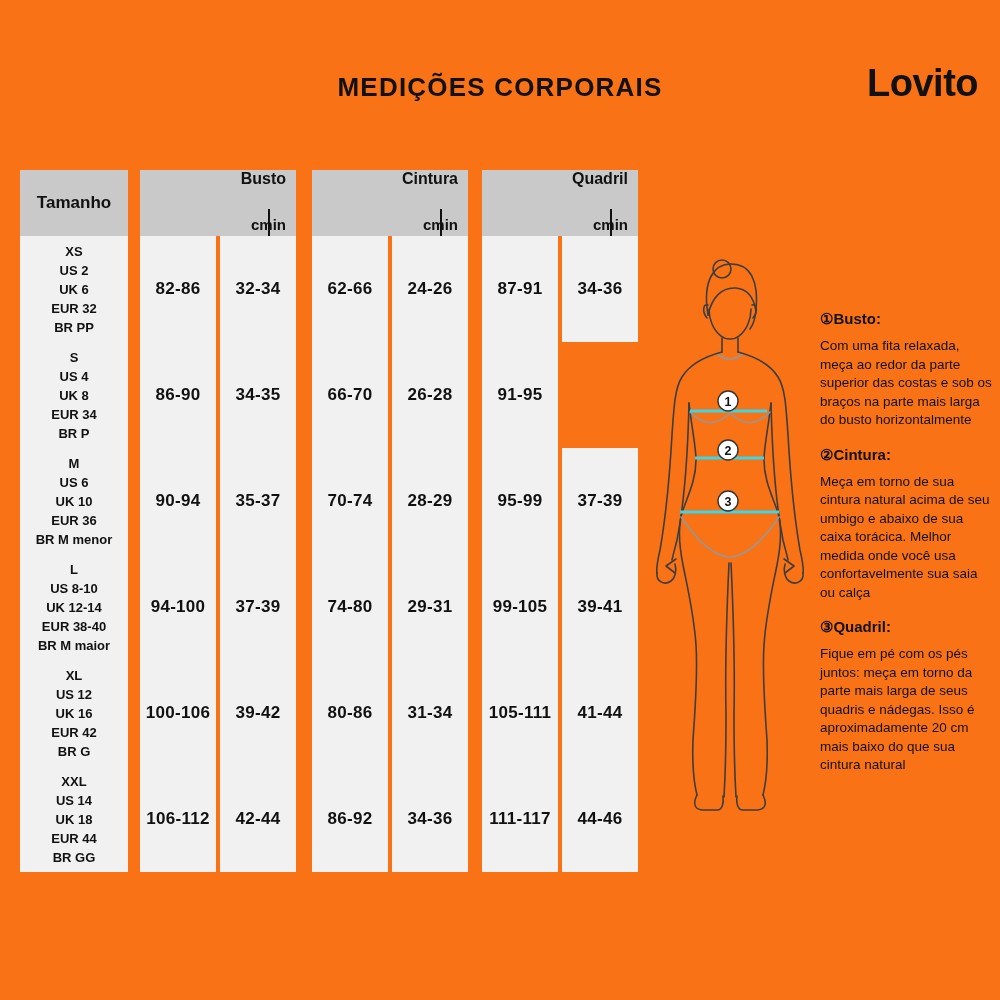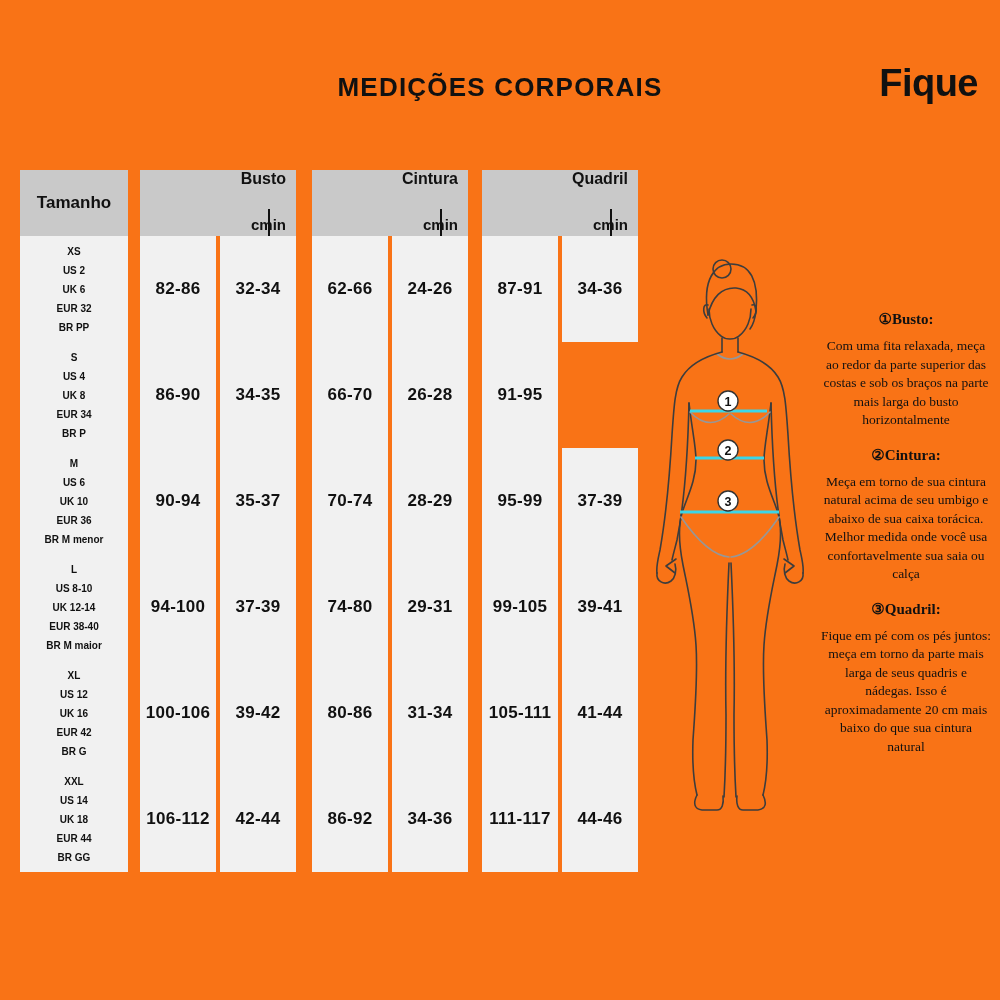--- a/index.html
+++ b/index.html
@@ -18,39 +18,39 @@
   .sp-b{grid-column:3 / span 3}.sp-c{grid-column:7 / span 3}.sp-q{grid-column:11 / span 3}
   .hcell{background:#c9c9c9;}
   .tamanho{display:flex;align-items:center;justify-content:center;font-size:17px;font-weight:bold;}
   .group{display:flex;flex-direction:column;justify-content:center;padding:0 10px;align-items:flex-end;}
   .group-label{text-align:center;font-size:16px;font-weight:bold;padding-bottom:3px;}
   .rule{border-top:1.6px solid #111;}
   .units{display:flex;position:relative;margin-top:20px;height:24px;align-items:center;}
   .units span{flex:1;text-align:center;font-size:15px;font-weight:bold;}
   .vline{position:absolute;left:50%;top:-3px;width:1.6px;height:27px;background:#111;}
   .cell{background:#f1f1f1;display:flex;align-items:center;justify-content:center;font-weight:bold;}
-  .size-cell{font-size:10px;line-height:19px;text-align:center;white-space:pre-line;}
+  .size-cell{font-size:13px;line-height:19px;text-align:center;white-space:pre-line;}
   .val-cell{font-size:17px;letter-spacing:0.3px;}
 
   
   .figure{position:absolute;left:645px;top:255px;width:170px;height:560px;}
 
   
-  .guide{position:absolute;left:820px;top:310px;width:172px;font-family:Liberation Serif, serif;text-align:center;}
+  .guide{position:absolute;left:820px;top:310px;width:172px;font-family:Liberation Sans, sans-serif;}
   .guide-section + .guide-section{margin-top:16px;}
   .guide-heading{font-size:15px;font-weight:bold;margin:0 0 9px 0;}
   .guide-body{font-size:13.5px;line-height:18.5px;}
 </style>
 </head>
 <body>
 
 <div class="canvas">
 
   <div class="title">MEDIÇÕES CORPORAIS</div>
-  <div class="brand">Fique</div>
+  <div class="brand">Lovito</div>
 
   <div class="size-table">
 
     <div class="hcell tamanho gr1 c1">Tamanho</div>
 
     <div class="hcell group gr1 sp-b">
       <div class="group-label">Busto</div>
       <div class="rule"></div>
       <div class="units">
         <span>cm</span>

